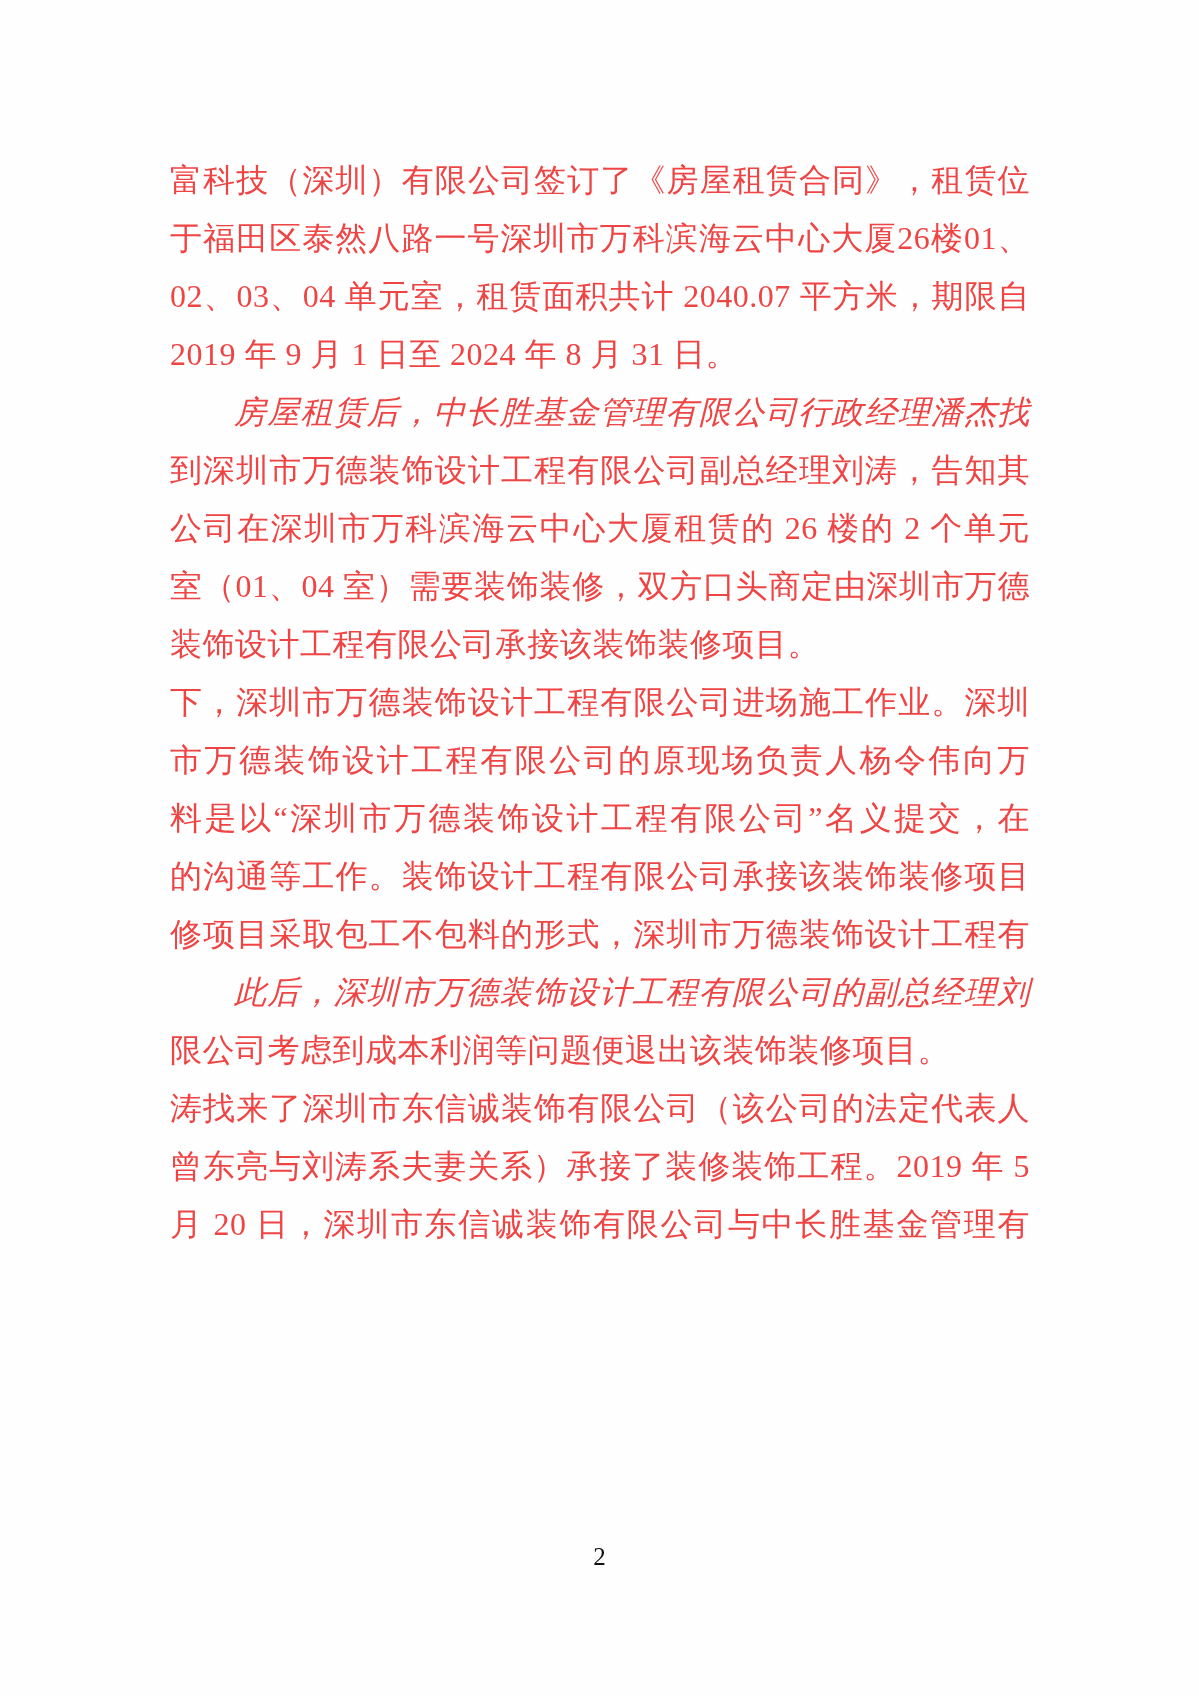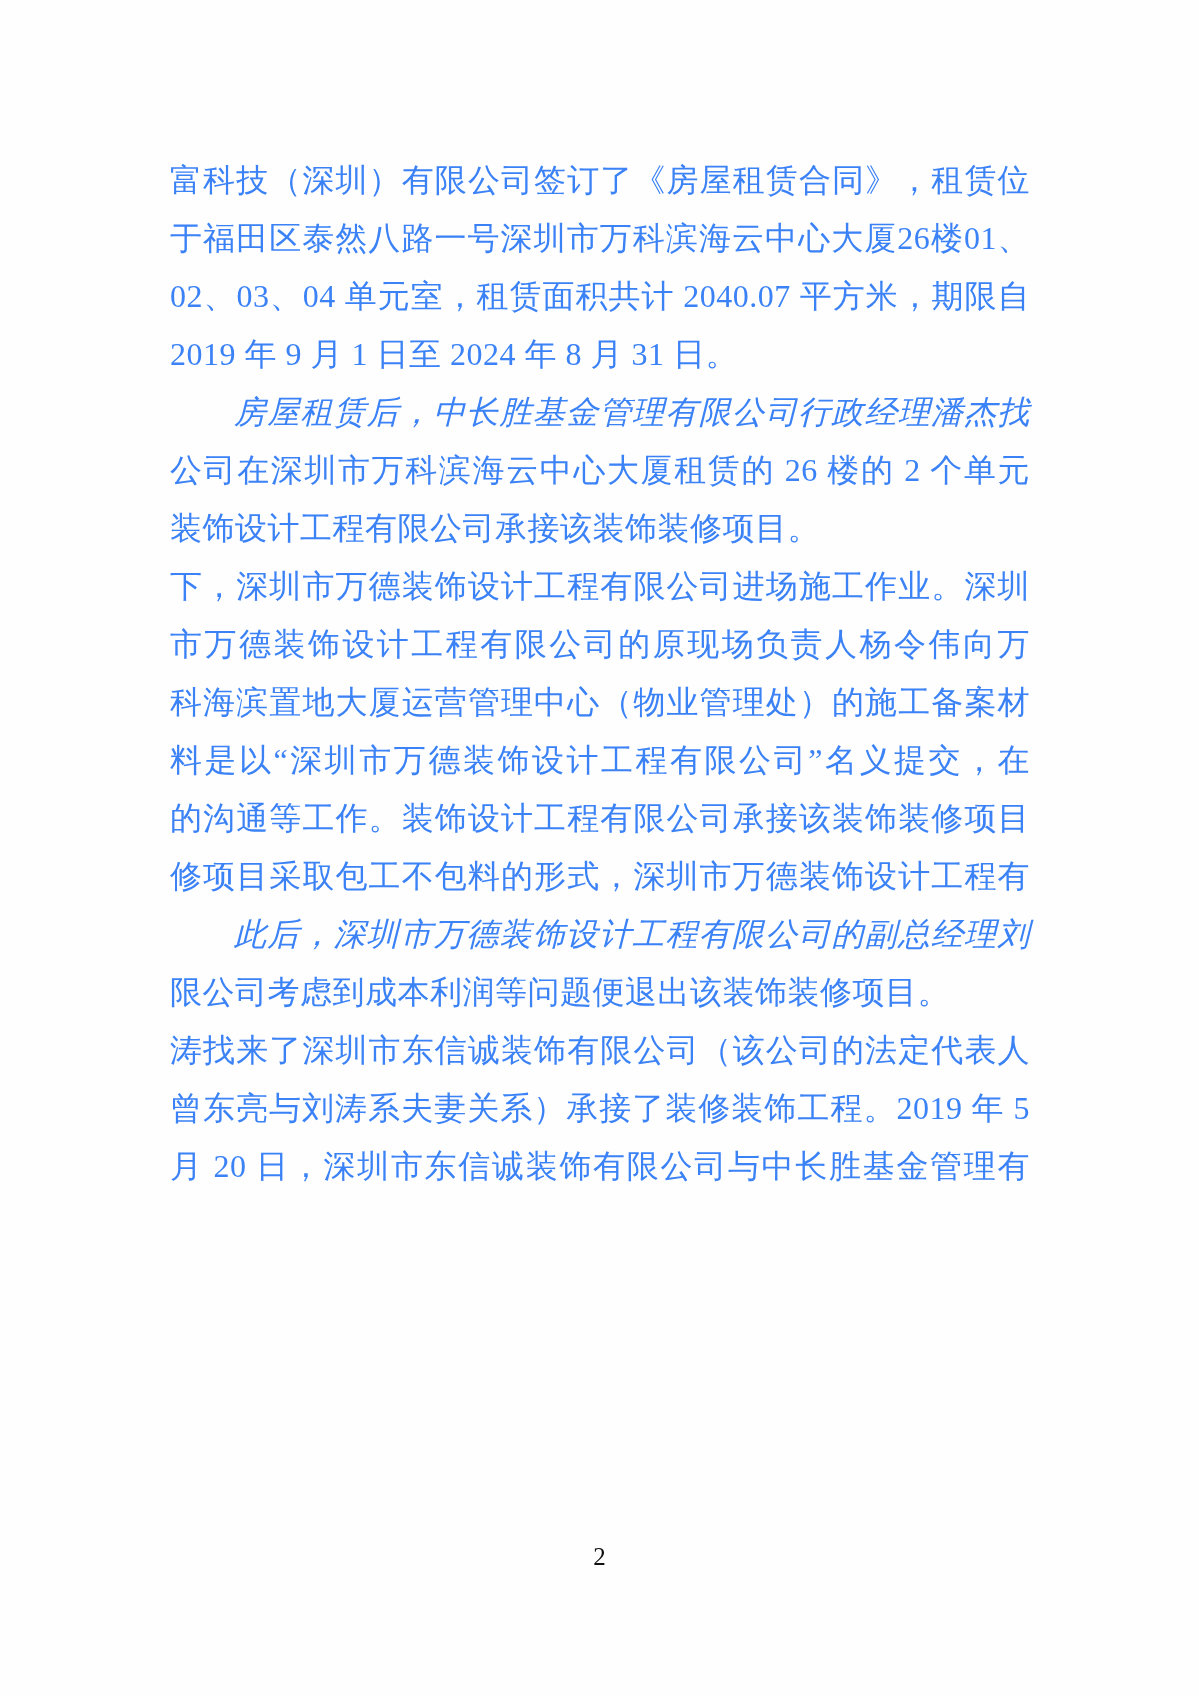--- a/index.html
+++ b/index.html
@@ -22,21 +22,21 @@
     width: 860px;
   }
   .line {
     font-size: 32px;
     line-height: 58px;
     height: 58px;
     letter-spacing: 0.5px;
     text-align: justify;
     text-align-last: justify;
     text-justify: inter-character;
-    color: #3b82f6;
+    color: #ef4444;
   }
   .line.indent {
     text-indent: 2em;
     font-style: italic;
   }
   .line.para-end {
     text-align: right;
     text-align-last: left;
   }
   .page-footer {
@@ -53,25 +53,26 @@
 </head>
 <body>
 
 <div class="page">
   <div class="text-block">
     <div class="line">富科技（深圳）有限公司签订了《房屋租赁合同》，租赁位</div>
     <div class="line">于福田区泰然八路一号深圳市万科滨海云中心大厦26楼01、</div>
     <div class="line">02、03、04 单元室，租赁面积共计 2040.07 平方米，期限自</div>
     <div class="line para-end">2019 年 9 月 1 日至 2024 年 8 月 31 日。</div>
     <div class="line indent">房屋租赁后，中长胜基金管理有限公司行政经理潘杰找</div>
+    <div class="line">到深圳市万德装饰设计工程有限公司副总经理刘涛，告知其</div>
     <div class="line">公司在深圳市万科滨海云中心大厦租赁的 26 楼的 2 个单元</div>
+    <div class="line">室（01、04 室）需要装饰装修，双方口头商定由深圳市万德</div>
     <div class="line para-end">装饰设计工程有限公司承接该装饰装修项目。</div>
     <div class="line">下，深圳市万德装饰设计工程有限公司进场施工作业。深圳</div>
     <div class="line">市万德装饰设计工程有限公司的原现场负责人杨令伟向万</div>
-    <div class="line">科海滨置地大厦运营管理中心（物业管理处）的施工备案材</div>
     <div class="line">料是以“深圳市万德装饰设计工程有限公司”名义提交，在</div>
     <div class="line">的沟通等工作。装饰设计工程有限公司承接该装饰装修项目</div>
     <div class="line">修项目采取包工不包料的形式，深圳市万德装饰设计工程有</div>
     <div class="line indent">此后，深圳市万德装饰设计工程有限公司的副总经理刘</div>
     <div class="line para-end">限公司考虑到成本利润等问题便退出该装饰装修项目。</div>
     <div class="line">涛找来了深圳市东信诚装饰有限公司（该公司的法定代表人</div>
     <div class="line">曾东亮与刘涛系夫妻关系）承接了装修装饰工程。2019 年 5</div>
     <div class="line">月 20 日，深圳市东信诚装饰有限公司与中长胜基金管理有</div>
   </div>
   <div class="page-footer">2</div>

